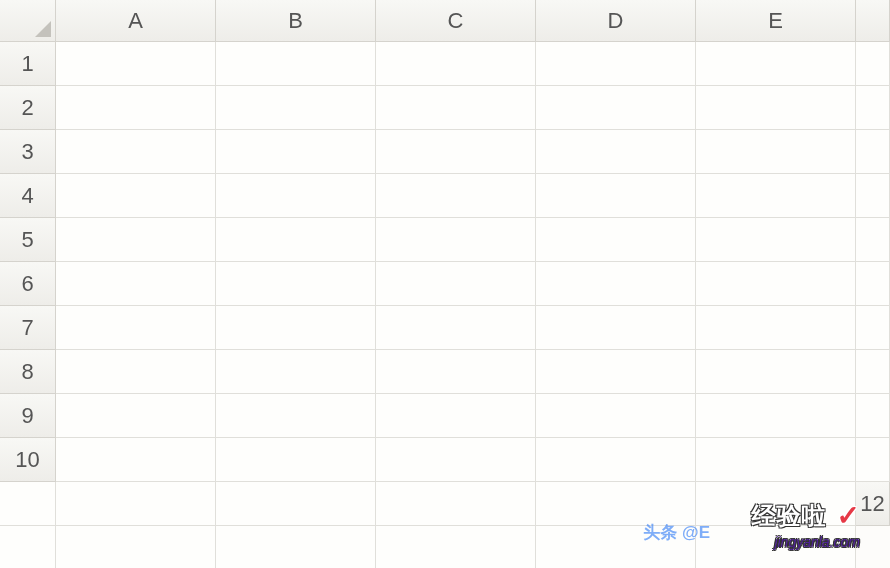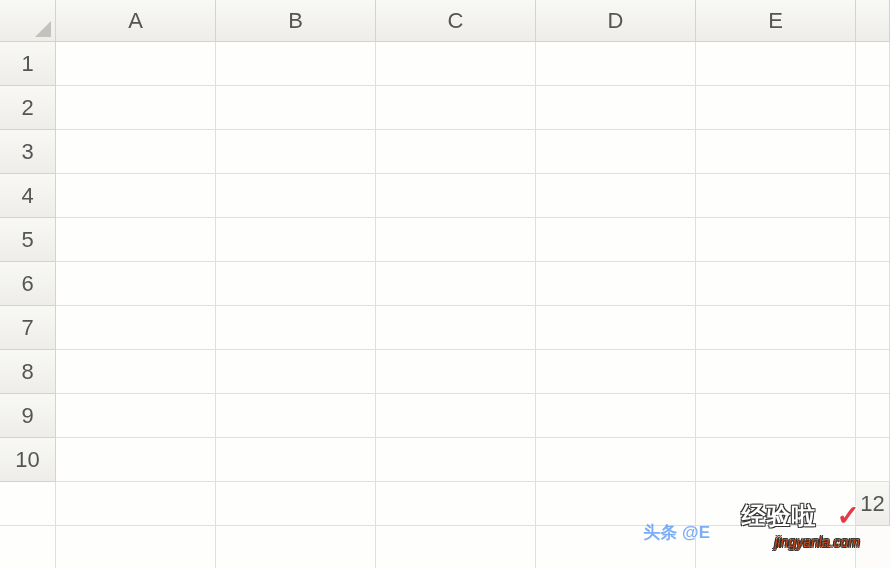--- a/index.html
+++ b/index.html
@@ -67,39 +67,39 @@
       right: 30px;
       display: flex;
       flex-direction: column;
       align-items: flex-end;
       gap: 2px;
       pointer-events: none;
     }
     .watermark-top {
       display: flex;
       align-items: center;
-      gap: 20px;
+      gap: 10px;
     }
     .watermark-text-main {
       font-size: 24px;
       font-weight: bold;
       color: #fff;
       text-shadow: -1px -1px 0 #333, 1px -1px 0 #333, -1px 1px 0 #333, 1px 1px 0 #333;
       letter-spacing: 1px;
     }
     .watermark-check {
       color: #e63946;
       font-size: 28px;
       font-weight: bold;
       text-shadow: -1px -1px 0 #fff, 1px -1px 0 #fff, -1px 1px 0 #fff, 1px 1px 0 #fff;
     }
     .watermark-sub {
       font-size: 14px;
       font-style: italic;
-      color: #c2410c;
+      color: #4c1d95;
       text-shadow: -1px -1px 0 #333, 1px -1px 0 #333, -1px 1px 0 #333, 1px 1px 0 #333;
     }
     .watermark-left {
       position: absolute;
       bottom: 24px;
       right: 180px;
       font-size: 17px;
       color: #3b82f6;
       opacity: 0.65;
       pointer-events: none;

